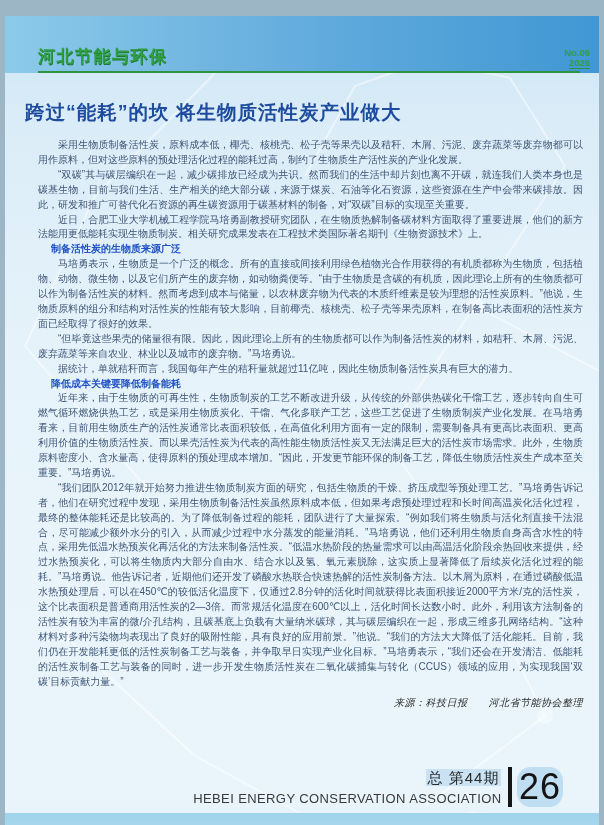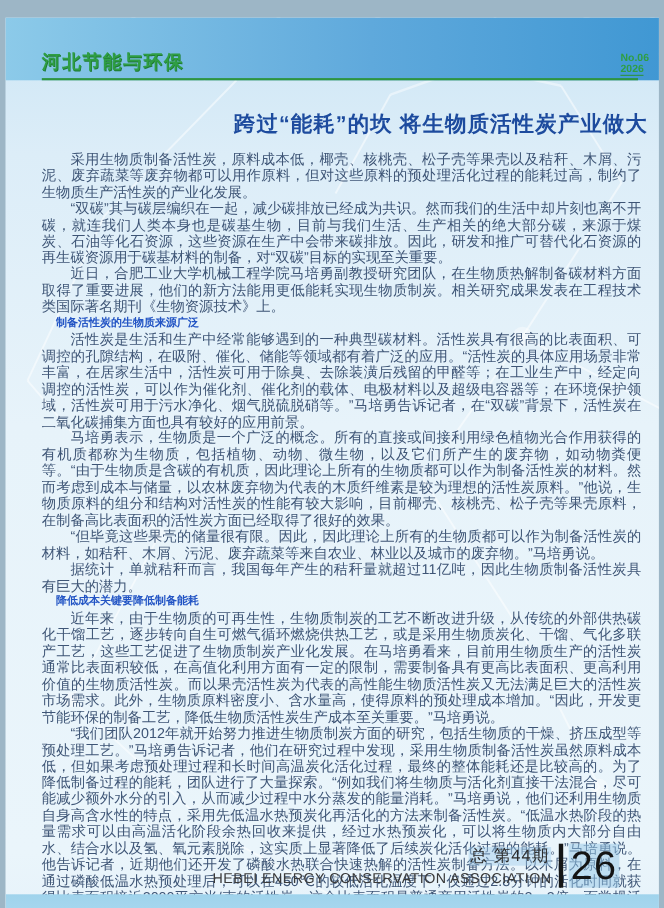--- a/index.html
+++ b/index.html
@@ -18,44 +18,44 @@
     position:absolute;left:0;top:0;width:604px;height:57px;
     background:linear-gradient(90deg,#8ccae9 0%,#5fa9dc 55%,#3f97d3 100%);
     z-index:2;
   }
   .brand{
     position:absolute;left:33px;top:29px;
     font-size:17px;font-weight:700;letter-spacing:1.5px;
     color:#2f9e44;text-shadow:0.6px 0.6px 0 #1e7a33;
   }
   .issue-box{
-    position:absolute;right:19px;top:32px;
+    position:absolute;right:19px;top:32px;text-align:right;
     font-size:9.5px;line-height:10px;font-weight:700;color:#2f9e44;
   }
   .issue-year{border-bottom:1.5px solid #2e9440;display:inline-block;padding-bottom:0px;}
   .green-rule{
     position:absolute;left:33px;right:19px;top:55px;height:2px;
     background:#2e9440;z-index:3;
   }
 
   
   .article{
     position:absolute;left:0;top:57px;width:604px;z-index:2;
     padding:0;
   }
   .title{
     margin:26px 20px 12px 20px;
-    text-align:right;
+    text-align:left;
     font-size:19.5px;font-weight:700;letter-spacing:1px;
     color:#1d4b9e;
   }
   .bodytext{margin:0 26px 0 33px;}
   .para{
     margin:0;
-    font-size:13px;line-height:14.9px;
+    font-size:10px;line-height:14.9px;
     color:#3e5576;
     text-align:justify;
     text-indent:2em;
   }
   .subhead{
     margin:0;
     font-size:10px;line-height:14.9px;font-weight:700;
     color:#2254c4;
     text-indent:1.3em;
   }
@@ -77,21 +77,21 @@
     font-size:15px;color:#2b2b2b;letter-spacing:1px;
     background:rgba(160,205,235,0.45);padding:0 2px;
   }
   .association{
     margin-top:3px;
     font-size:13px;color:#3a3a3a;letter-spacing:0.4px;white-space:nowrap;
   }
   .footer-divider{width:3.5px;height:40px;background:#151515;margin-right:5px;}
   .page-number{
     font-size:36px;font-weight:500;color:#141414;letter-spacing:1px;
-    background:rgba(150,200,232,0.5);padding:0 2px;line-height:40px;
+    background:rgba(150,200,232,0.5);padding:0 2px;line-height:40px;border-radius:14px;
   }
 
   .bottom-bar{
     position:absolute;left:0;top:797px;width:604px;height:28px;z-index:2;
     background:linear-gradient(180deg,#9fd3ec,#aedaf0);
   }
 </style>
 </head>
 <body>
 
@@ -149,21 +149,20 @@
   <div class="green-rule"></div>
 
   <main class="article">
     <h1 class="title">跨过“能耗”的坎 将生物质活性炭产业做大</h1>
 
     <div class="bodytext">
       <p class="para">采用生物质制备活性炭，原料成本低，椰壳、核桃壳、松子壳等果壳以及秸秆、木屑、污泥、废弃蔬菜等废弃物都可以用作原料，但对这些原料的预处理活化过程的能耗过高，制约了生物质生产活性炭的产业化发展。</p>
       <p class="para">“双碳”其与碳层编织在一起，减少碳排放已经成为共识。然而我们的生活中却片刻也离不开碳，就连我们人类本身也是碳基生物，目前与我们生活、生产相关的绝大部分碳，来源于煤炭、石油等化石资源，这些资源在生产中会带来碳排放。因此，研发和推广可替代化石资源的再生碳资源用于碳基材料的制备，对“双碳”目标的实现至关重要。</p>
       <p class="para">近日，合肥工业大学机械工程学院马培勇副教授研究团队，在生物质热解制备碳材料方面取得了重要进展，他们的新方法能用更低能耗实现生物质制炭。相关研究成果发表在工程技术类国际著名期刊《生物资源技术》上。</p>
       <h2 class="subhead">制备活性炭的生物质来源广泛</h2>
-      <p class="para">活性炭是生活和生产中经常能够遇到的一种典型碳材料。活性炭具有很高的比表面积、可调控的孔隙结构，在吸附、催化、储能等领域都有着广泛的应用。“活性炭的具体应用场景非常丰富，在居家生活中，活性炭可用于除臭、去除装潢后残留的甲醛等；在工业生产中，经定向调控的活性炭，可以作为催化剂、催化剂的载体、电极材料以及超级电容器等；在环境保护领域，活性炭可用于污水净化、烟气脱硫脱硝等。”马培勇告诉记者，在“双碳”背景下，活性炭在二氧化碳捕集方面也具有较好的应用前景。</p>
       <p class="para">马培勇表示，生物质是一个广泛的概念。所有的直接或间接利用绿色植物光合作用获得的有机质都称为生物质，包括植物、动物、微生物，以及它们所产生的废弃物，如动物粪便等。“由于生物质是含碳的有机质，因此理论上所有的生物质都可以作为制备活性炭的材料。然而考虑到成本与储量，以农林废弃物为代表的木质纤维素是较为理想的活性炭原料。”他说，生物质原料的组分和结构对活性炭的性能有较大影响，目前椰壳、核桃壳、松子壳等果壳原料，在制备高比表面积的活性炭方面已经取得了很好的效果。</p>
       <p class="para">“但毕竟这些果壳的储量很有限。因此，因此理论上所有的生物质都可以作为制备活性炭的材料，如秸秆、木屑、污泥、废弃蔬菜等来自农业、林业以及城市的废弃物。”马培勇说。</p>
       <p class="para">据统计，单就秸秆而言，我国每年产生的秸秆量就超过11亿吨，因此生物质制备活性炭具有巨大的潜力。</p>
       <h2 class="subhead">降低成本关键要降低制备能耗</h2>
       <p class="para">近年来，由于生物质的可再生性，生物质制炭的工艺不断改进升级，从传统的外部供热碳化干馏工艺，逐步转向自生可燃气循环燃烧供热工艺，或是采用生物质炭化、干馏、气化多联产工艺，这些工艺促进了生物质制炭产业化发展。在马培勇看来，目前用生物质生产的活性炭通常比表面积较低，在高值化利用方面有一定的限制，需要制备具有更高比表面积、更高利用价值的生物质活性炭。而以果壳活性炭为代表的高性能生物质活性炭又无法满足巨大的活性炭市场需求。此外，生物质原料密度小、含水量高，使得原料的预处理成本增加。“因此，开发更节能环保的制备工艺，降低生物质活性炭生产成本至关重要。”马培勇说。</p>
       <p class="para">“我们团队2012年就开始努力推进生物质制炭方面的研究，包括生物质的干燥、挤压成型等预处理工艺。”马培勇告诉记者，他们在研究过程中发现，采用生物质制备活性炭虽然原料成本低，但如果考虑预处理过程和长时间高温炭化活化过程，最终的整体能耗还是比较高的。为了降低制备过程的能耗，团队进行了大量探索。“例如我们将生物质与活化剂直接干法混合，尽可能减少额外水分的引入，从而减少过程中水分蒸发的能量消耗。”马培勇说，他们还利用生物质自身高含水性的特点，采用先低温水热预炭化再活化的方法来制备活性炭。“低温水热阶段的热量需求可以由高温活化阶段余热回收来提供，经过水热预炭化，可以将生物质内大部分自由水、结合水以及氢、氧元素脱除，这实质上显著降低了后续炭化活化过程的能耗。”马培勇说。他告诉记者，近期他们还开发了磷酸水热联合快速热解的活性炭制备方法。以木屑为原料，在通过磷酸低温水热预处理后，可以在450℃的较低活化温度下，仅通过2.8分钟的活化时间就获得比表面积接近2000平方米/克的活性炭，这个比表面积是普通商用活性炭的2—3倍。而常规活化温度在600℃以上，活化时间长达数小时。此外，利用该方法制备的活性炭有较为丰富的微/介孔结构，且碳基底上负载有大量纳米碳球，其与碳层编织在一起，形成三维多孔网络结构。“这种材料对多种污染物均表现出了良好的吸附性能，具有良好的应用前景。”他说。“我们的方法大大降低了活化能耗。目前，我们仍在开发能耗更低的活性炭制备工艺与装备，并争取早日实现产业化目标。”马培勇表示，“我们还会在开发清洁、低能耗的活性炭制备工艺与装备的同时，进一步开发生物质活性炭在二氧化碳捕集与转化（CCUS）领域的应用，为实现我国‘双碳’目标贡献力量。”</p>
     </div>
 
     <p class="source-line">来源：科技日报　　河北省节能协会整理</p>
   </main>

